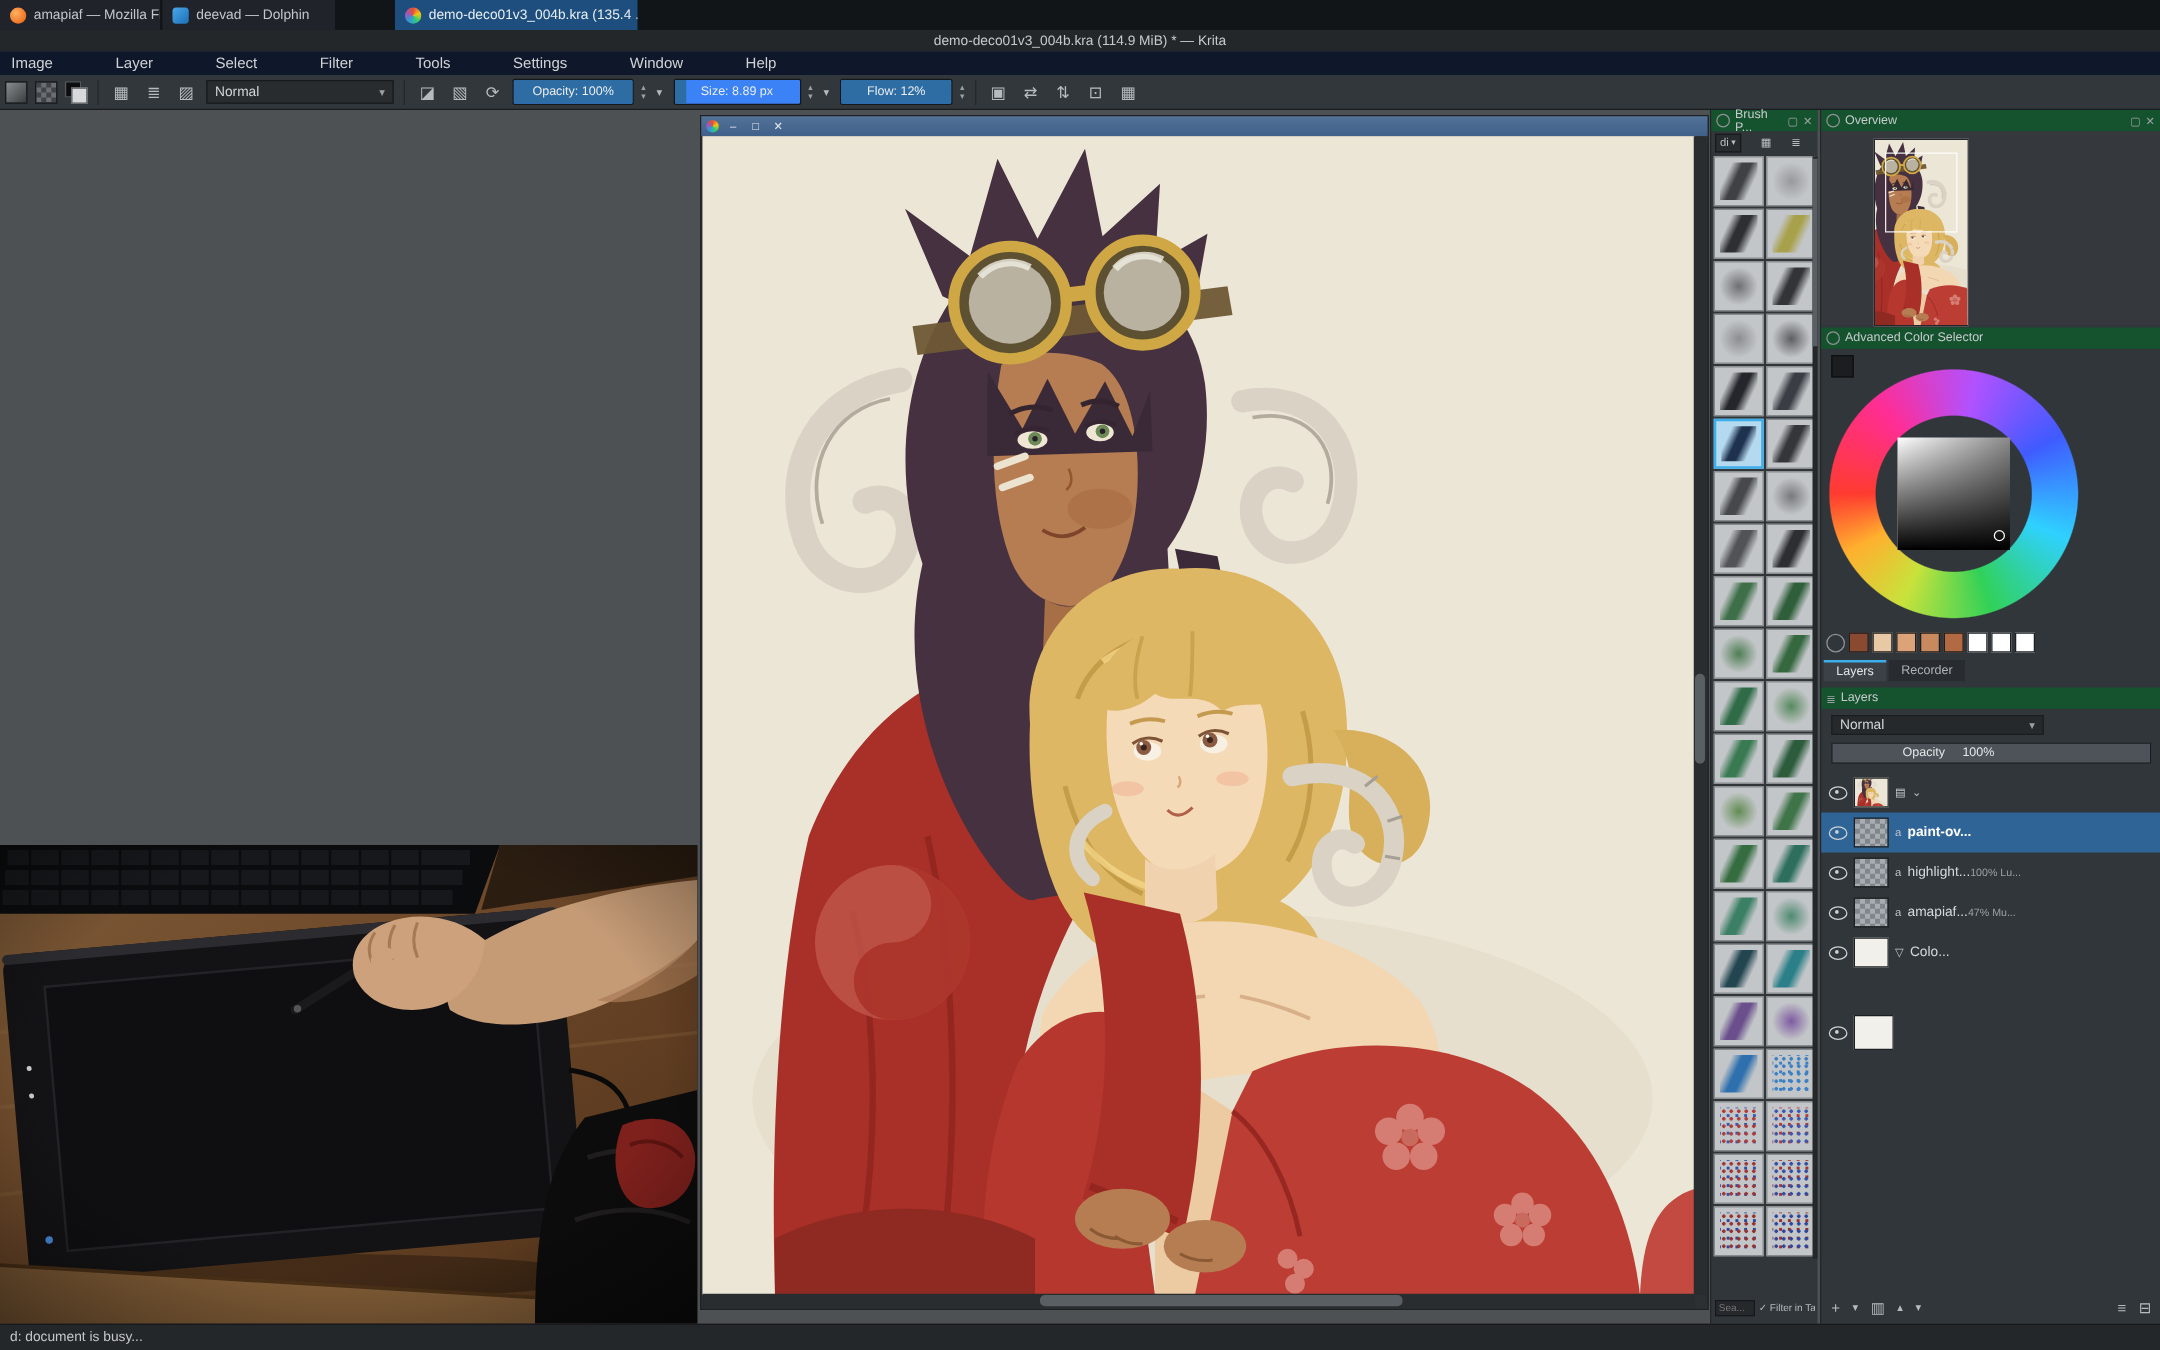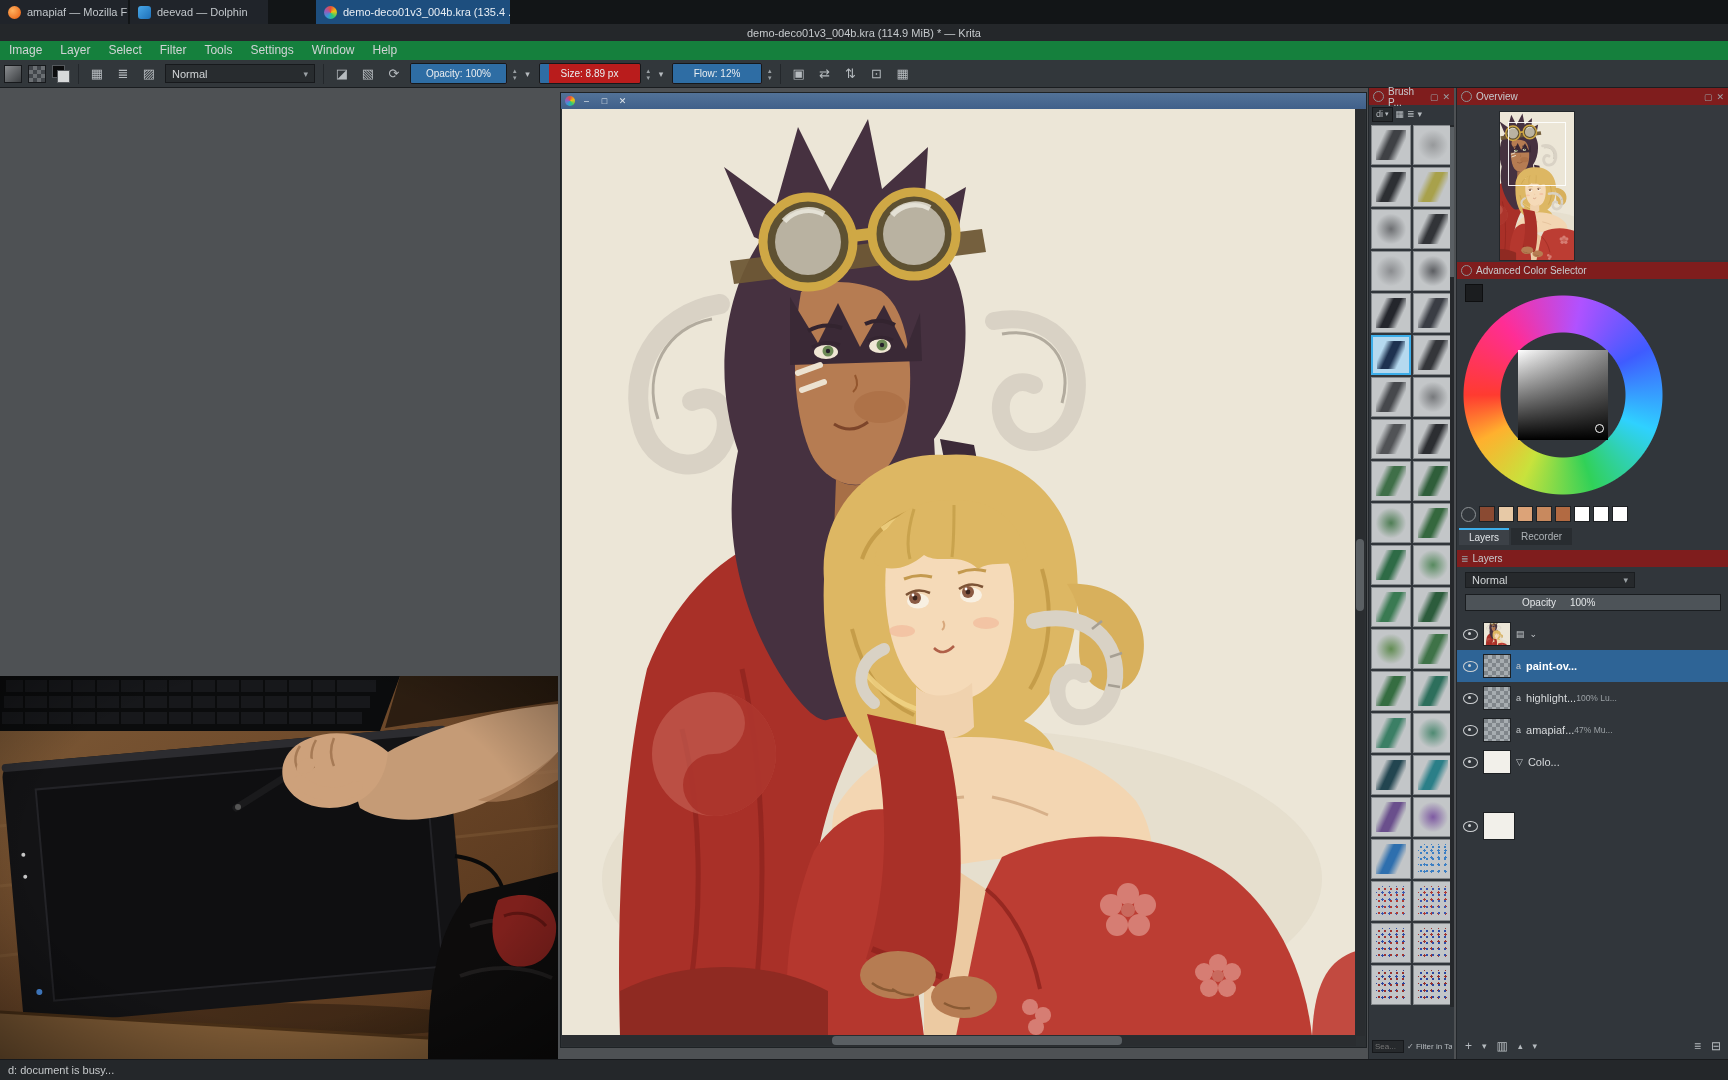--- a/index.html
+++ b/index.html
@@ -12,36 +12,36 @@
   .titem{display:flex;align-items:center;gap:6px;padding:0 8px;background:#20242a;color:#c2c7cb;
          font-size:11px;white-space:nowrap;overflow:hidden;}
   .titem.active{background:#1d4e7e;color:#e8eef4;}
   .fficon{width:13px;height:13px;border-radius:50%;flex:none;background:radial-gradient(circle at 35% 35%,#ffb15e,#e8590c);}
   .dolicon{width:13px;height:13px;border-radius:3px;flex:none;background:linear-gradient(135deg,#49a8e8,#1d6fb8);}
   .kricon{width:13px;height:13px;border-radius:50%;flex:none;background:conic-gradient(#e74c3c,#f1c40f,#2ecc71,#3498db,#9b59b6,#e74c3c);}
 
   
   #titlebar{left:0;top:24px;width:1728px;height:17px;background:#24272a;display:flex;align-items:center;justify-content:center;
             font-size:11px;color:#c6cacd;}
-  #menubar{left:0;top:41px;width:1728px;height:19px;background:#15803d;display:flex;border-bottom:1px solid #26292c;}
+  #menubar{left:0;top:41px;width:1728px;height:19px;background:#0f172a;display:flex;border-bottom:1px solid #26292c;gap:32px;}
   .mitem{padding:0 9px;font-size:12px;color:#d0d3d5;line-height:19px;}
   #toolbar{left:0;top:60px;width:1728px;height:28px;background:#32373b;border-bottom:1px solid #1a1d20;
            display:flex;align-items:center;gap:6px;padding:0 4px;box-sizing:border-box;}
   .ticon{width:20px;height:20px;display:flex;align-items:center;justify-content:center;font-size:13px;color:#b6bbbf;}
   .vsep{width:1px;height:20px;background:#23272b;margin:0 2px;}
   .tswatch{width:16px;height:16px;border:1px solid #17191c;flex:none;}
   .tswatch.grad{background:linear-gradient(135deg,#8a8d90,#3a3d40);}
   .tswatch.pat{background:repeating-conic-gradient(#6b6f73 0% 25%,#41454a 0% 50%) 0 0/8px 8px;}
   .fgbg{width:18px;height:18px;position:relative;flex:none;}
   .fgbg .fg{position:absolute;left:0;top:0;width:11px;height:11px;background:#0c0d0e;border:1px solid #55595d;}
   .fgbg .bg{position:absolute;right:0;bottom:0;width:11px;height:11px;background:#d7d9da;border:1px solid #55595d;}
   .tcombo{display:flex;align-items:center;width:150px;height:19px;background:#282c2f;border:1px solid #17191c;
           padding:0 6px;font-size:11px;color:#d2d5d7;box-sizing:border-box;}
   .tcombo .arr{margin-left:auto;font-size:9px;color:#9aa0a4;}
-  .slider{position:relative;height:19px;background:#b91c1c;border:1px solid #15181b;border-radius:2px;overflow:hidden;flex:none;}
+  .slider{position:relative;height:19px;background:#3b82f6;border:1px solid #15181b;border-radius:2px;overflow:hidden;flex:none;}
   .slider .fill{position:absolute;left:0;top:0;bottom:0;background:#2e6da4;}
   .slider .lbl{position:absolute;inset:0;display:flex;align-items:center;justify-content:center;
                font-size:10px;color:#e9edf0;z-index:1;white-space:nowrap;}
   .spin{display:flex;flex-direction:column;justify-content:center;font-size:7px;line-height:7px;color:#9aa0a4;}
 
   
   #doc{left:560px;top:92px;width:807px;height:956px;background:#2c3033;border:1px solid #1e2225;box-sizing:border-box;}
   #doc .dtitle{position:absolute;left:0;top:0;width:100%;height:16px;background:linear-gradient(#527298,#40608a);
                display:flex;align-items:center;font-size:10px;color:#eaf0f6;padding:0 4px;box-sizing:border-box;gap:5px;}
   #doc .dtitle .txt{flex:1;text-align:center;white-space:nowrap;overflow:hidden;}
@@ -50,25 +50,25 @@
   #vscroll{position:absolute;right:1px;top:16px;width:10px;height:927px;background:#2a2d30;}
   #vscroll .thumb{position:absolute;left:1px;width:8px;top:430px;height:72px;background:#5a5f63;border-radius:4px;}
   #hscroll{position:absolute;left:1px;bottom:1px;width:794px;height:11px;background:#2a2d30;}
   #hscroll .thumb{position:absolute;top:1px;height:9px;left:270px;width:290px;background:#5a5f63;border-radius:4px;}
 
   
   #webcam{left:0;top:676px;width:558px;height:383px;overflow:hidden;background:#241a10;}
 
   
   #brushdock{left:1368px;top:88px;width:86px;height:971px;background:#31363b;border-left:1px solid #23272b;box-sizing:border-box;}
-  .dhead{display:flex;align-items:center;gap:4px;height:17px;padding:0 4px;font-size:10px;color:#c7cbce;background:#7f1d1d;}
+  .dhead{display:flex;align-items:center;gap:4px;height:17px;padding:0 4px;font-size:10px;color:#c7cbce;background:#14532d;}
   .dhead .dot{width:9px;height:9px;border-radius:50%;border:1px solid #8e9396;flex:none;}
   .dhead .sp{flex:1;}
   .dhead .hicon{font-size:9px;color:#9aa0a4;}
-  #bsubrow{display:flex;align-items:center;gap:3px;height:18px;padding:0 3px;font-size:9px;color:#b6bbbf;}
+  #bsubrow{display:flex;align-items:center;gap:16px;height:18px;padding:0 3px;font-size:9px;color:#b6bbbf;}
   .mcombo{display:flex;align-items:center;gap:2px;background:#282c2f;border:1px solid #17191c;height:13px;padding:0 3px;font-size:9px;}
   #bgrid{position:absolute;left:2px;top:37px;display:grid;grid-template-columns:40px 40px;gap:2px;}
   .bp{position:relative;width:40px;height:40px;background:#c3c6c8;border:1px solid #85898c;box-sizing:border-box;}
   .bp.sel{background:#b5d9ef;border:2px solid #3daee9;}
   .bp i{position:absolute;inset:4px;display:block;}
   .bp .stroke{background:linear-gradient(115deg,transparent 22%,var(--c) 42%,var(--c) 58%,transparent 78%);}
   .bp .soft{background:radial-gradient(ellipse at 50% 50%,var(--c) 0%,transparent 72%);}
   .bp .dots{background:radial-gradient(var(--c) 1.3px,transparent 1.5px) 0 0/6px 6px,
             radial-gradient(var(--c2,var(--c)) 1.2px,transparent 1.4px) 3px 3px/7px 7px;}
   #bscroll{position:absolute;right:0px;top:37px;width:4px;height:882px;background:#25282b;}

